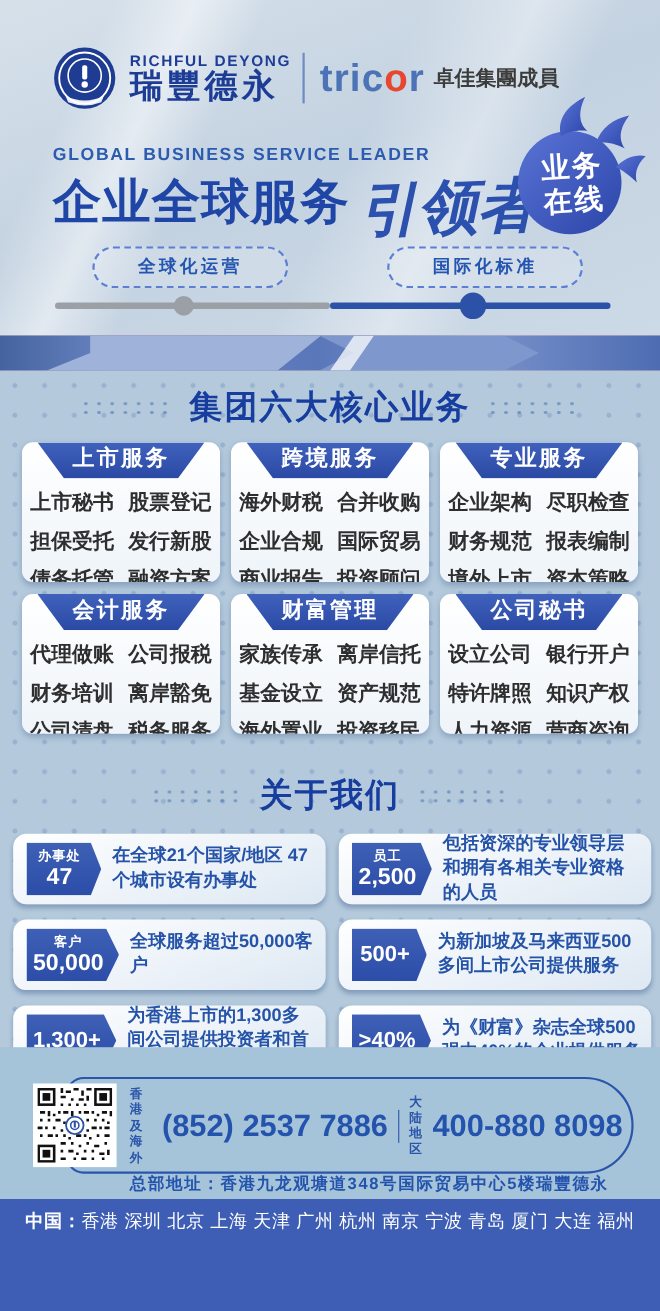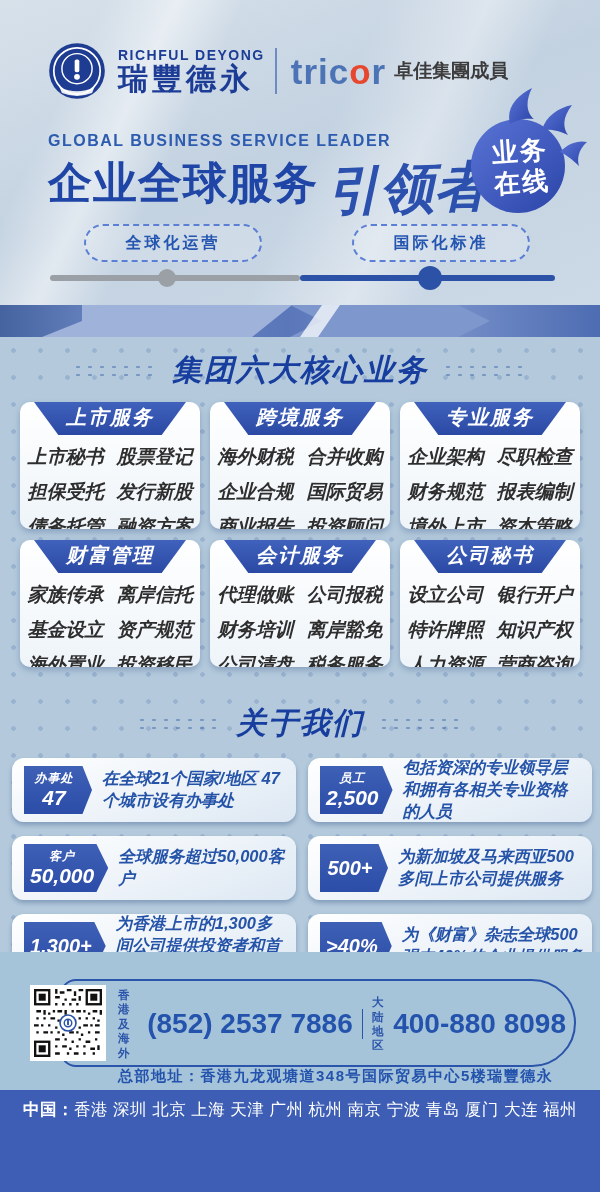--- a/index.html
+++ b/index.html
@@ -53,21 +53,21 @@
   .band { position:absolute; top:305px; left:0; width:600px; height:32px; overflow:hidden;
     background:linear-gradient(90deg,#44639f 0%,#6b86c3 18%,#5a77ba 48%,#7b93cb 72%,#4d6cb2 100%); }
   .band .chv { position:absolute; top:0; bottom:0; }
   .chv-a { left:42px; width:250px; background:#9fb3da; clip-path:polygon(16% 0,100% 0,84% 100%,0 100%,16% 50%); }
   .chv-b { left:290px; width:200px; background:#7e97cc; clip-path:polygon(0 0,84% 0,100% 50%,84% 100%,0 100%,16% 50%); }
   .chv-c { left:300px; width:40px; background:rgba(255,255,255,.75); clip-path:polygon(55% 0,100% 0,45% 100%,0 100%); }
 
   
   .main { position:absolute; top:337px; left:0; width:600px; height:615px; background:#b4cadc;
     background-image:radial-gradient(rgba(82,116,173,.28) 2px, transparent 2.6px);
-    background-size:27px 27px;font-style:italic; }
+    background-size:27px 27px; }
   .section-title { display:flex; align-items:center; justify-content:center; gap:14px;
     font-size:30px; font-weight:900; color:#173e9e; letter-spacing:2px; padding-top:13px; }
   .title-dots { width:86px; height:16px;
     background-image:radial-gradient(rgba(70,110,170,.55) 1.6px, transparent 2.1px);
     background-size:12px 8px; }
 
   .cards-grid { display:grid; grid-template-columns:repeat(3,180px); gap:11px 10px; margin:11px 20px 0; }
   .card { width:180px; height:127px; border-radius:10px; overflow:hidden;
     background:linear-gradient(180deg,#ffffff 0%,#eef4f9 100%);
     box-shadow:0 3px 6px rgba(25,55,115,.28); }
@@ -223,39 +223,39 @@
         <div class="card-items">
           <span>企业架构</span>
           <span>尽职检查</span>
           <span>财务规范</span>
           <span>报表编制</span>
           <span>境外上市</span>
           <span>资本策略</span>
         </div>
       </div>
       <div class="card">
+        <div class="card-header">会计服务</div>
+        <div class="card-items">
+          <span>代理做账</span>
+          <span>公司报税</span>
+          <span>财务培训</span>
+          <span>离岸豁免</span>
+          <span>公司清盘</span>
+          <span>税务服务</span>
+        </div>
+      </div>
+      <div class="card">
         <div class="card-header">财富管理</div>
         <div class="card-items">
           <span>家族传承</span>
           <span>离岸信托</span>
           <span>基金设立</span>
           <span>资产规范</span>
           <span>海外置业</span>
           <span>投资移民</span>
-        </div>
-      </div>
-      <div class="card">
-        <div class="card-header">会计服务</div>
-        <div class="card-items">
-          <span>代理做账</span>
-          <span>公司报税</span>
-          <span>财务培训</span>
-          <span>离岸豁免</span>
-          <span>公司清盘</span>
-          <span>税务服务</span>
         </div>
       </div>
       <div class="card">
         <div class="card-header">公司秘书</div>
         <div class="card-items">
           <span>设立公司</span>
           <span>银行开户</span>
           <span>特许牌照</span>
           <span>知识产权</span>
           <span>人力资源</span>

